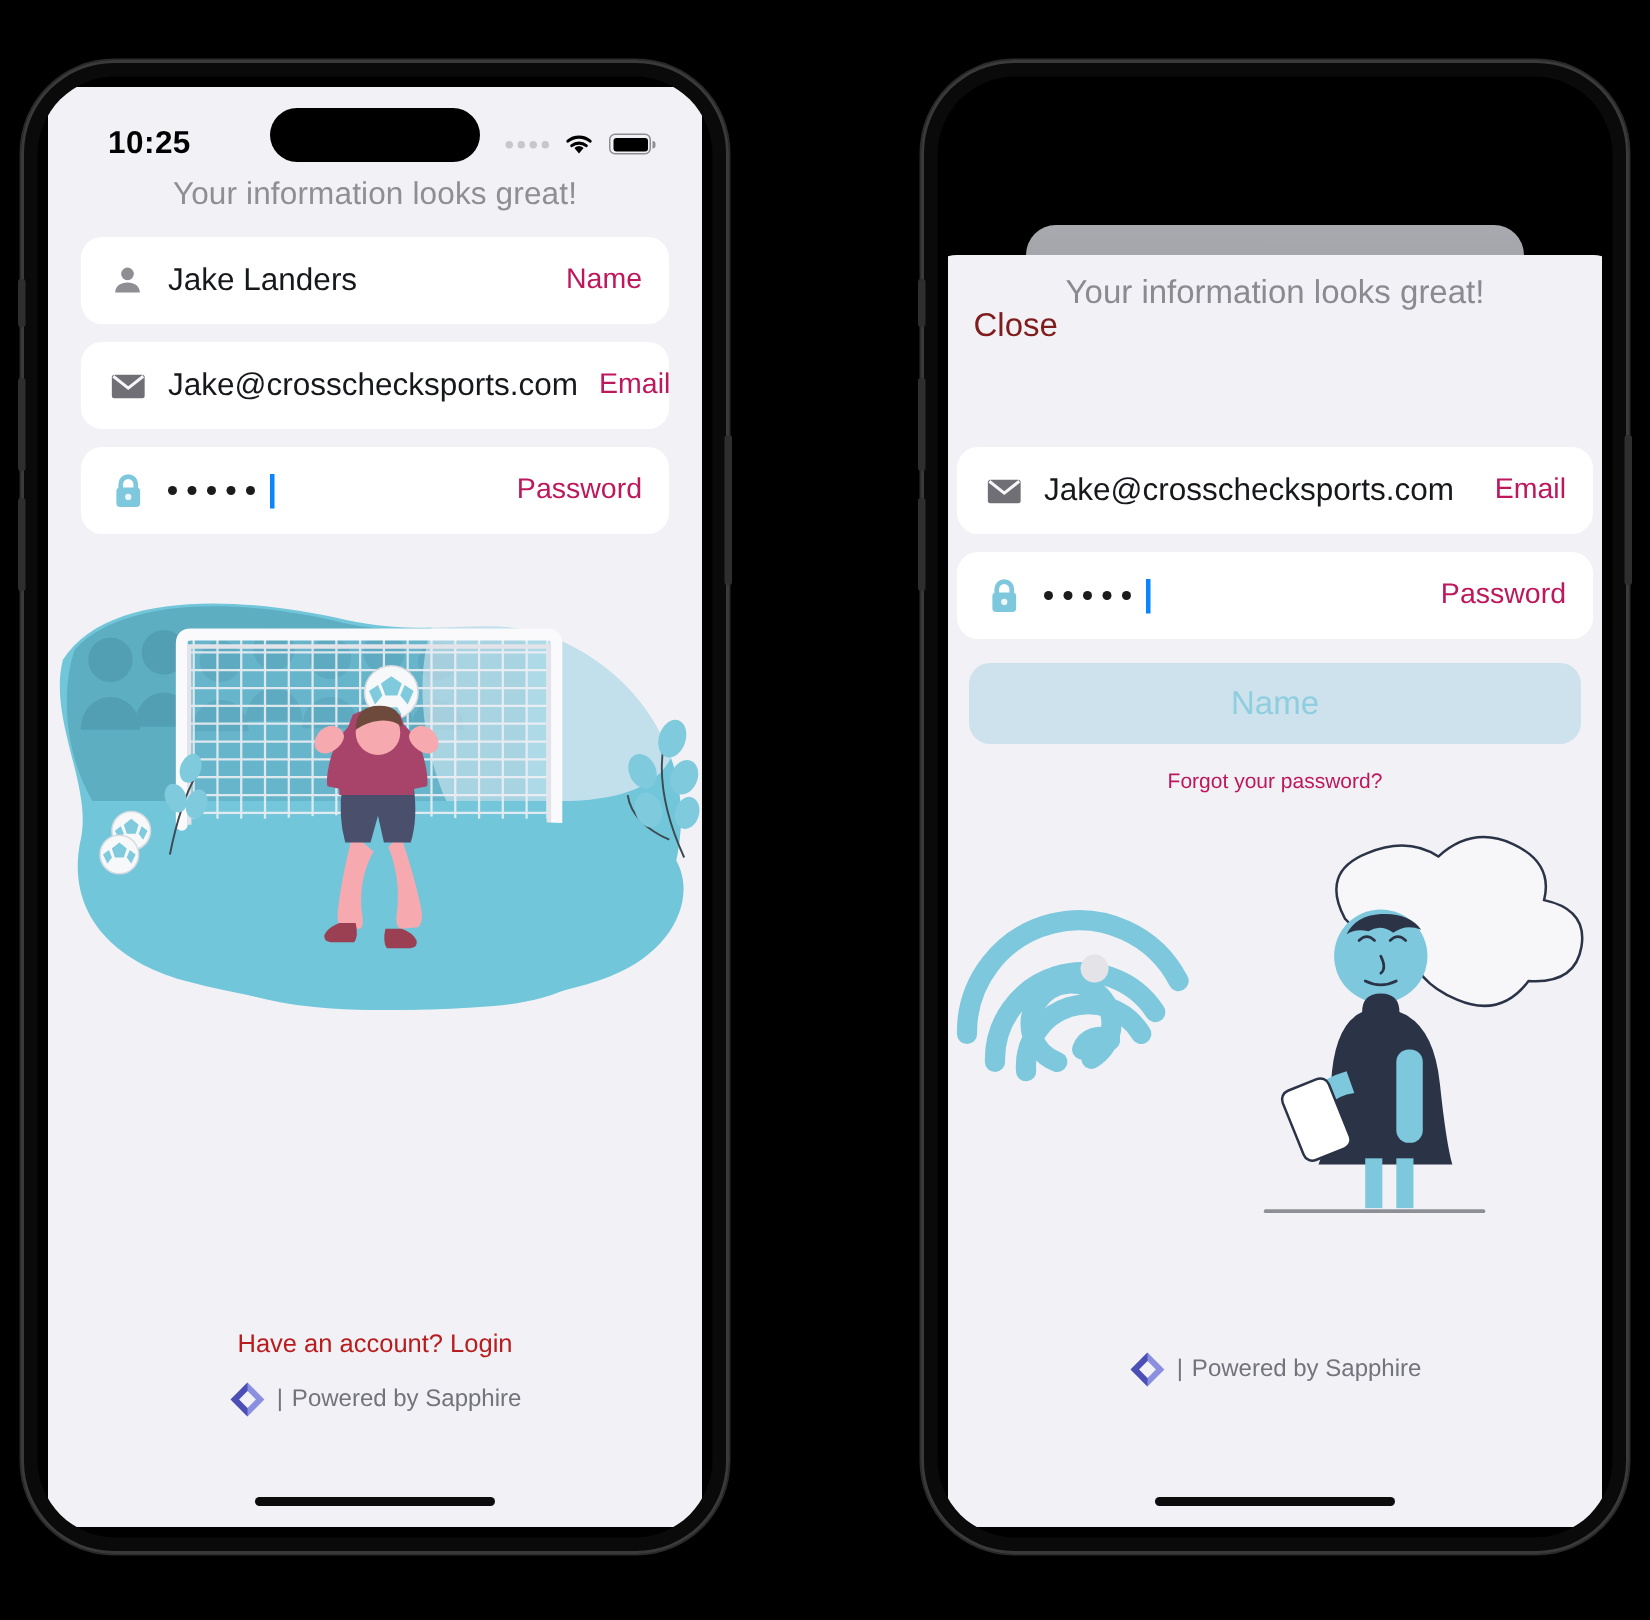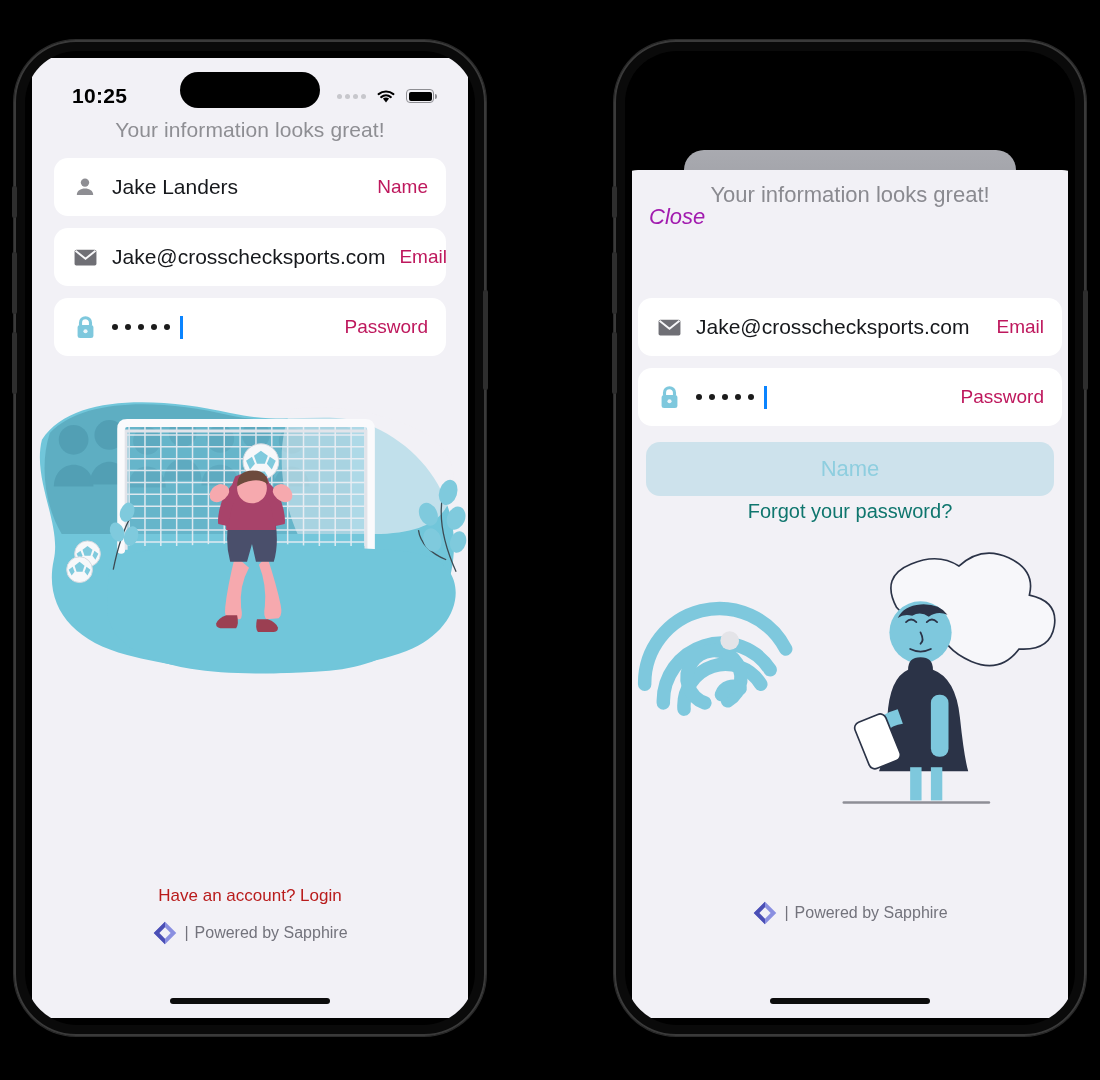--- a/index.html
+++ b/index.html
@@ -92,21 +92,21 @@
   .pwdots { display: flex; align-items: center; gap: 7px; flex: 1; }
   .pwdots i { width: 6px; height: 6px; border-radius: 50%; background: #1b1b1b; display:block; }
   .caret { width: 2.5px; height: 23px; background: #0a84ff; display:block; margin-left: 3px; }
 
   .cta {
     margin: 16px 30px 0; height: 54px; border-radius: 14px;
     background: #cde2ec; display: flex; align-items: center; justify-content: center;
     font-size: 22px; color: #8ecedf; border: none; cursor: pointer;
   }
   .subtle-link {
-    text-align: center; font-size: 20px; color: #0f766e; margin-top: 4px;
+    text-align: center; font-size: 14px; color: #be185d; margin-top: 16px;
   }
 
   .art { position: relative; }
   .haveacct { text-align:center; font-size: 17px; color: #b91c1c; }
   .poweredby {
     display: flex; align-items: center; justify-content: center; gap: 6px;
     margin-top: 14px; font-size: 16px; color: #73737c;
   }
   .sapph { width: 26px; height: 26px; flex: none; }
 
@@ -127,22 +127,22 @@
     background: #f2f1f6; border-radius: 22px;
     display: flex; flex-direction: column;
     overflow: hidden;
   }
   .sheet-head { position: relative; height: 78px; }
   .sheet-title {
     position: absolute; top: 12px; left: 0; right: 0; text-align: center;
     font-size: 22px; color: #8a8a90;
   }
   .close-btn {
-    position: absolute; top: 34px; left: 33px; font-size: 22px; color: #a21caf;
-    background: none; border: none; cursor: pointer; padding: 0; font-style: italic;
+    position: absolute; top: 34px; left: 33px; font-size: 22px; color: #7f1d1d;
+    background: none; border: none; cursor: pointer; padding: 0;
   }
 </style>
 </head>
 <body>
 
 <div class="stage">
 
   <div class="phone" id="phone-left">
     <div class="sidebtn btn-silent"></div>
     <div class="sidebtn btn-volup"></div>

